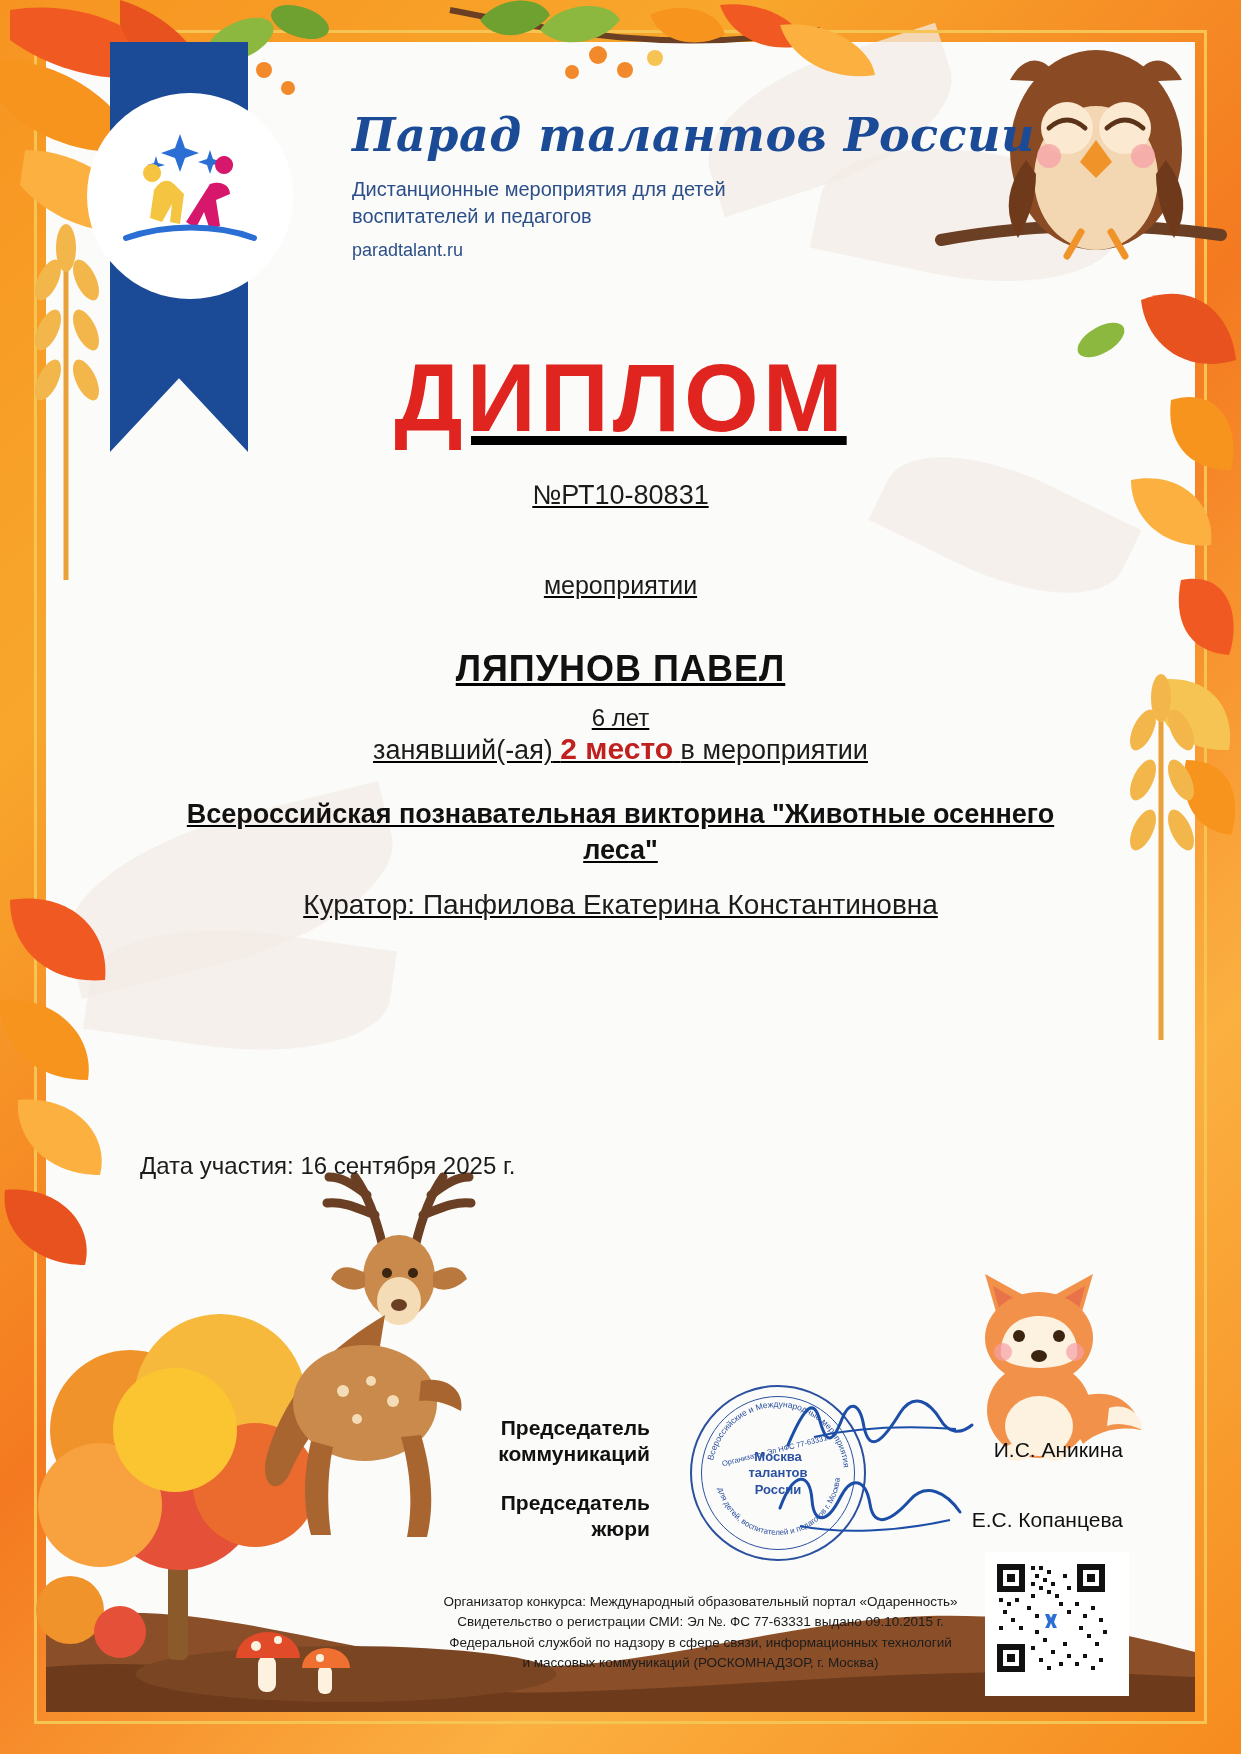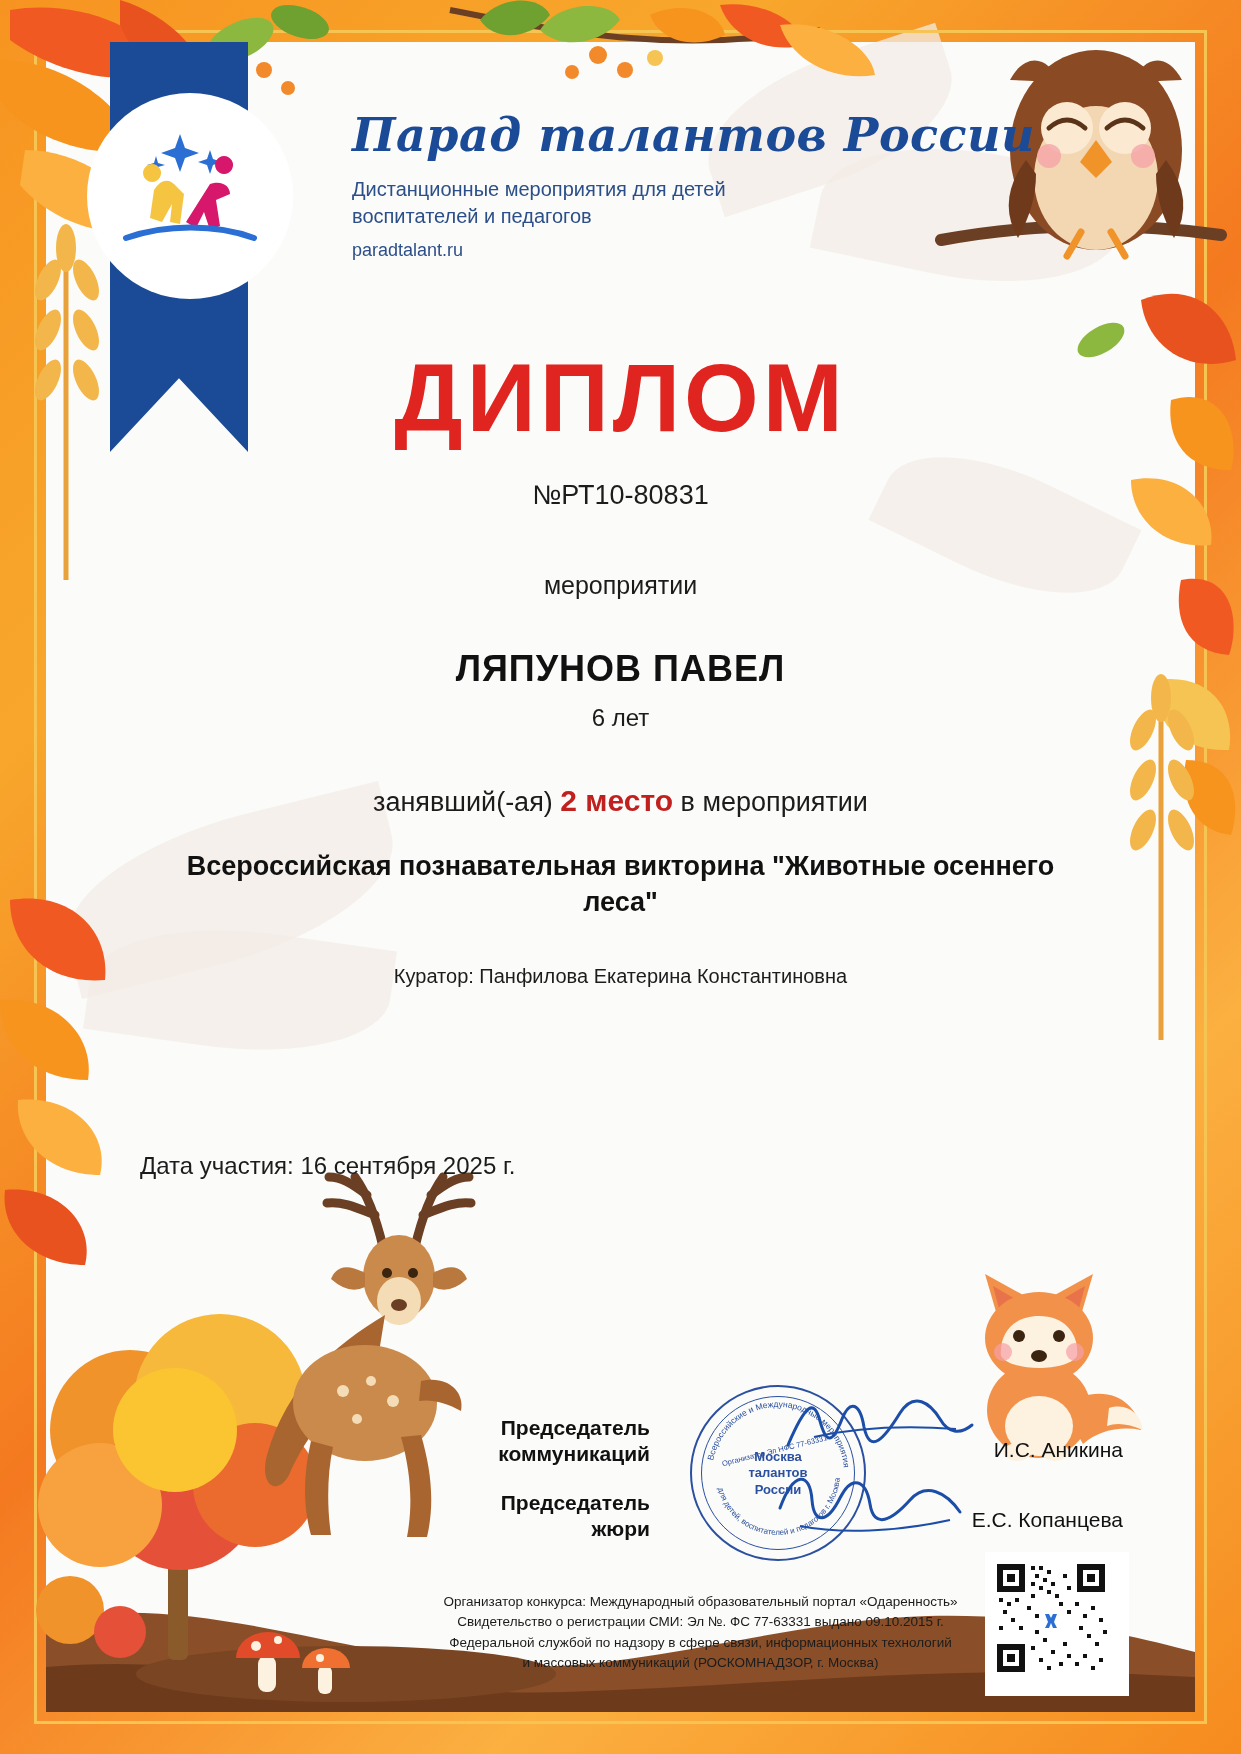--- a/index.html
+++ b/index.html
@@ -107,20 +107,21 @@
   }
 
   
   .content {
     position: absolute;
     left: 120px;
     right: 120px;
     top: 340px;
     text-align: center;
     z-index: 6;
+    text-decoration: underline;
   }
   .diploma-word {
     font-size: 96px;
     font-weight: bold;
     color: #e02420;
     letter-spacing: 4px;
     line-height: 1;
     margin-top: 10px;
   }
   .diploma-number {
@@ -145,40 +146,39 @@
     font-size: 24px;
     color: #1c1c1c;
   }
   .org {
     margin-top: 12px;
     font-size: 23px;
     color: #1c1c1c;
     line-height: 1.35;
   }
   .place-line {
-    margin-top: 52px;
     font-size: 27px;
     color: #1c1c1c;
   }
   .place-strong {
     font-size: 30px;
     font-weight: bold;
     color: #c0211f;
   }
   .event-name {
     margin-top: 30px;
     font-size: 27px;
     font-weight: bold;
     color: #111;
     line-height: 1.35;
     padding: 0 40px;
   }
   .curator {
-    margin-top: 44px;
-    font-size: 20px;
+    margin-top: 20px;
+    font-size: 28px;
     color: #1c1c1c;
   }
   .date-line {
     position: absolute;
     left: 140px;
     top: 1152px;
     font-size: 24px;
     color: #1c1c1c;
     z-index: 6;
   }

